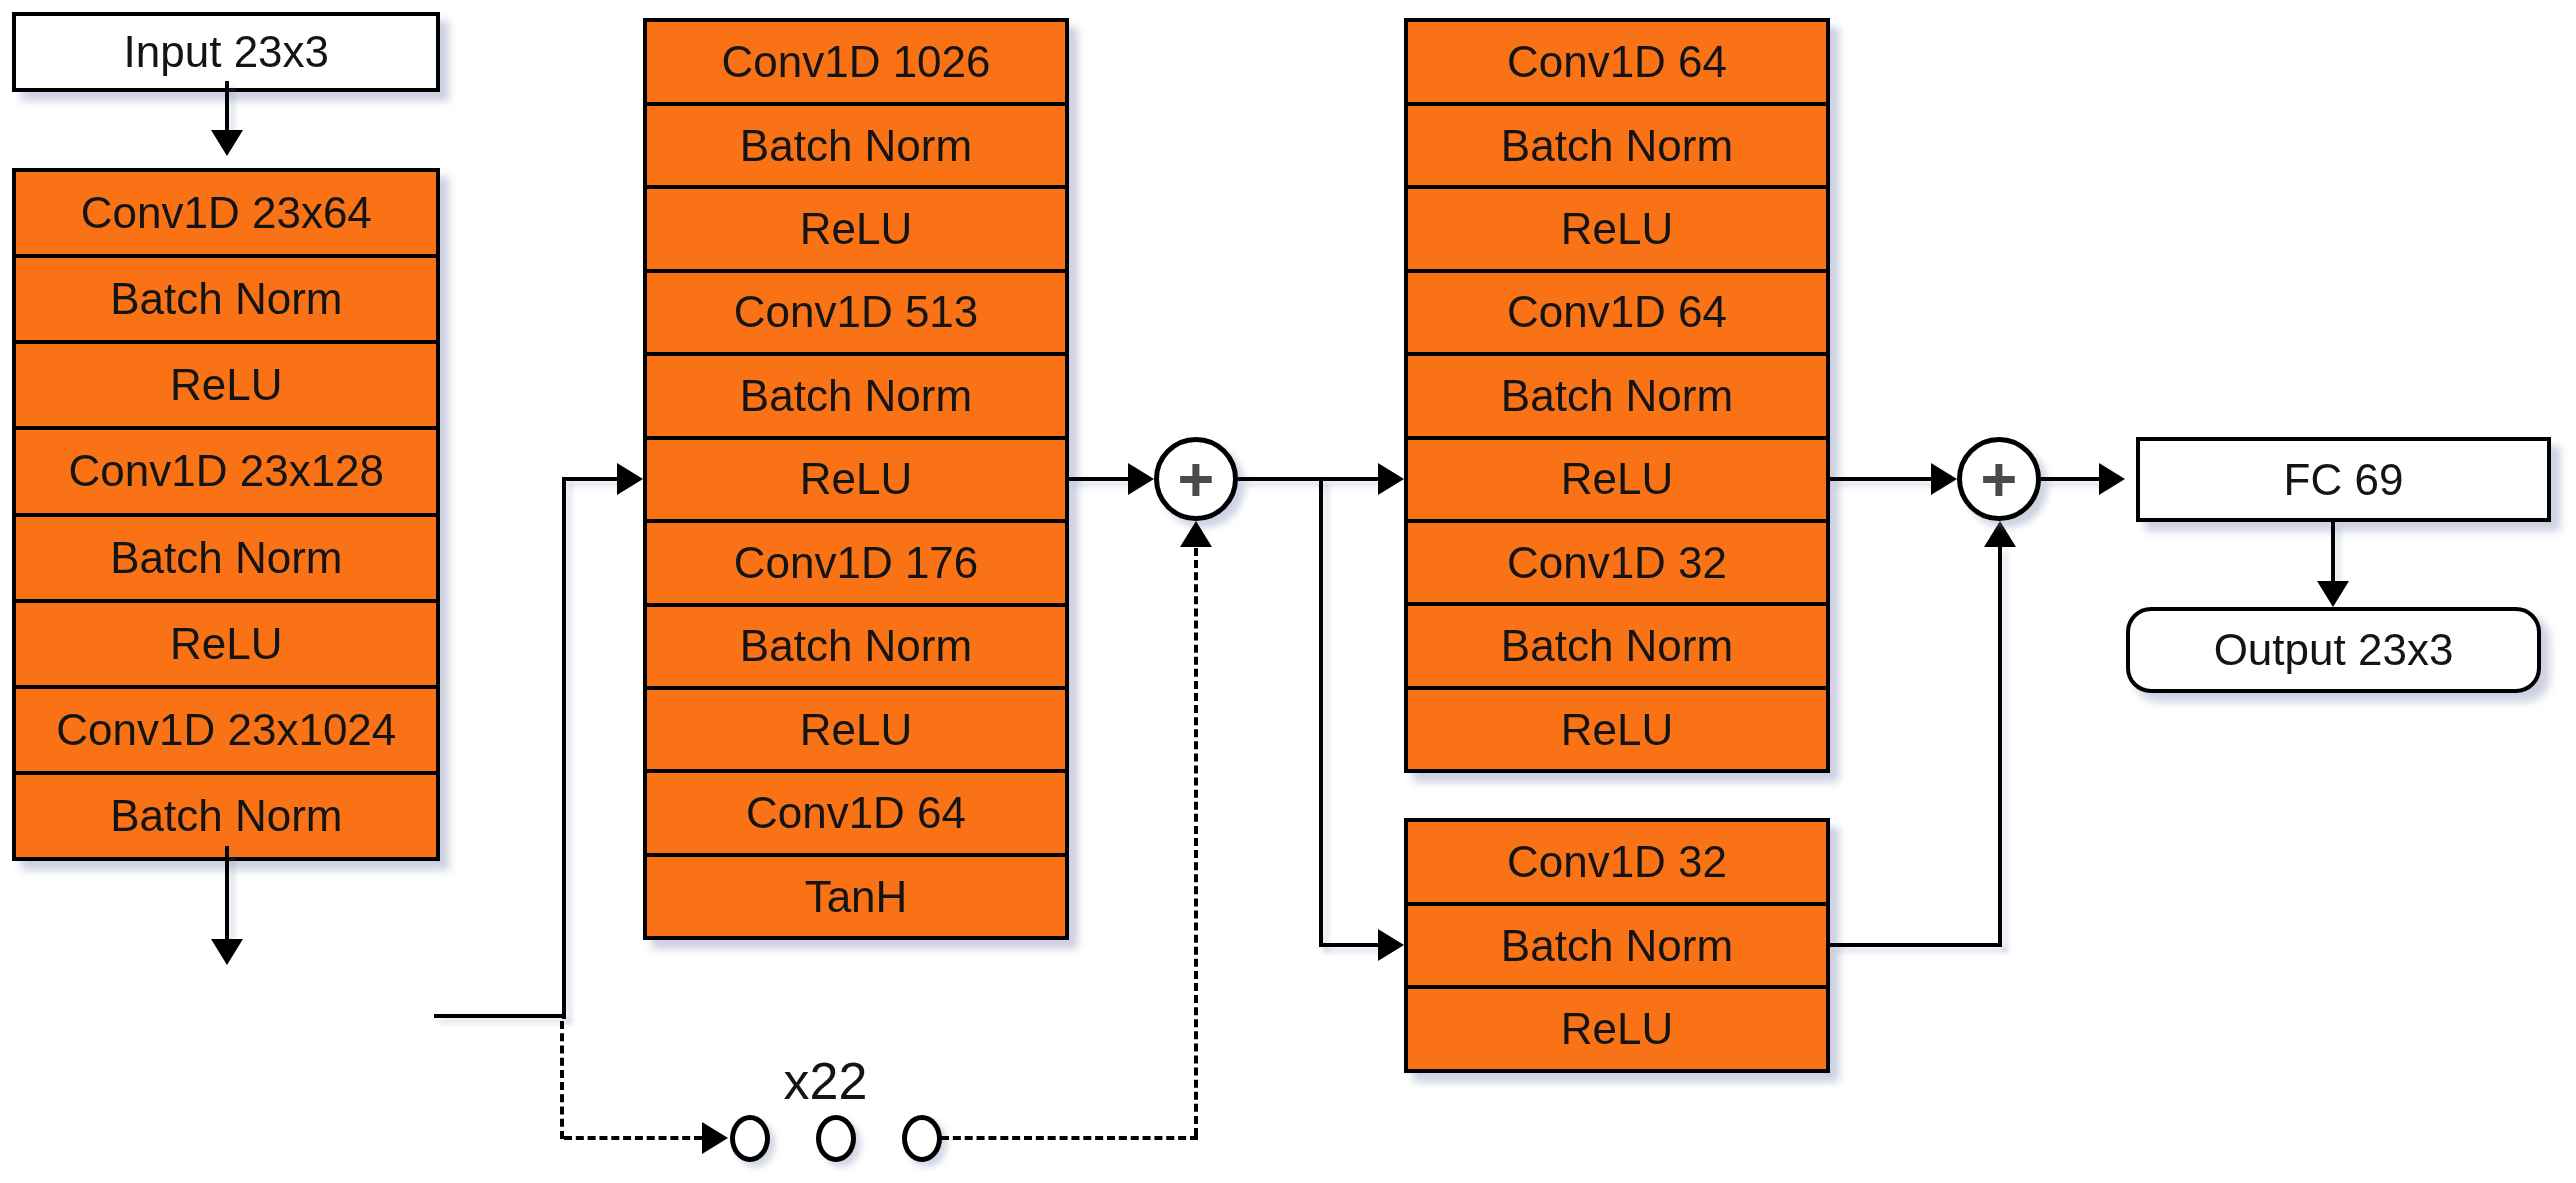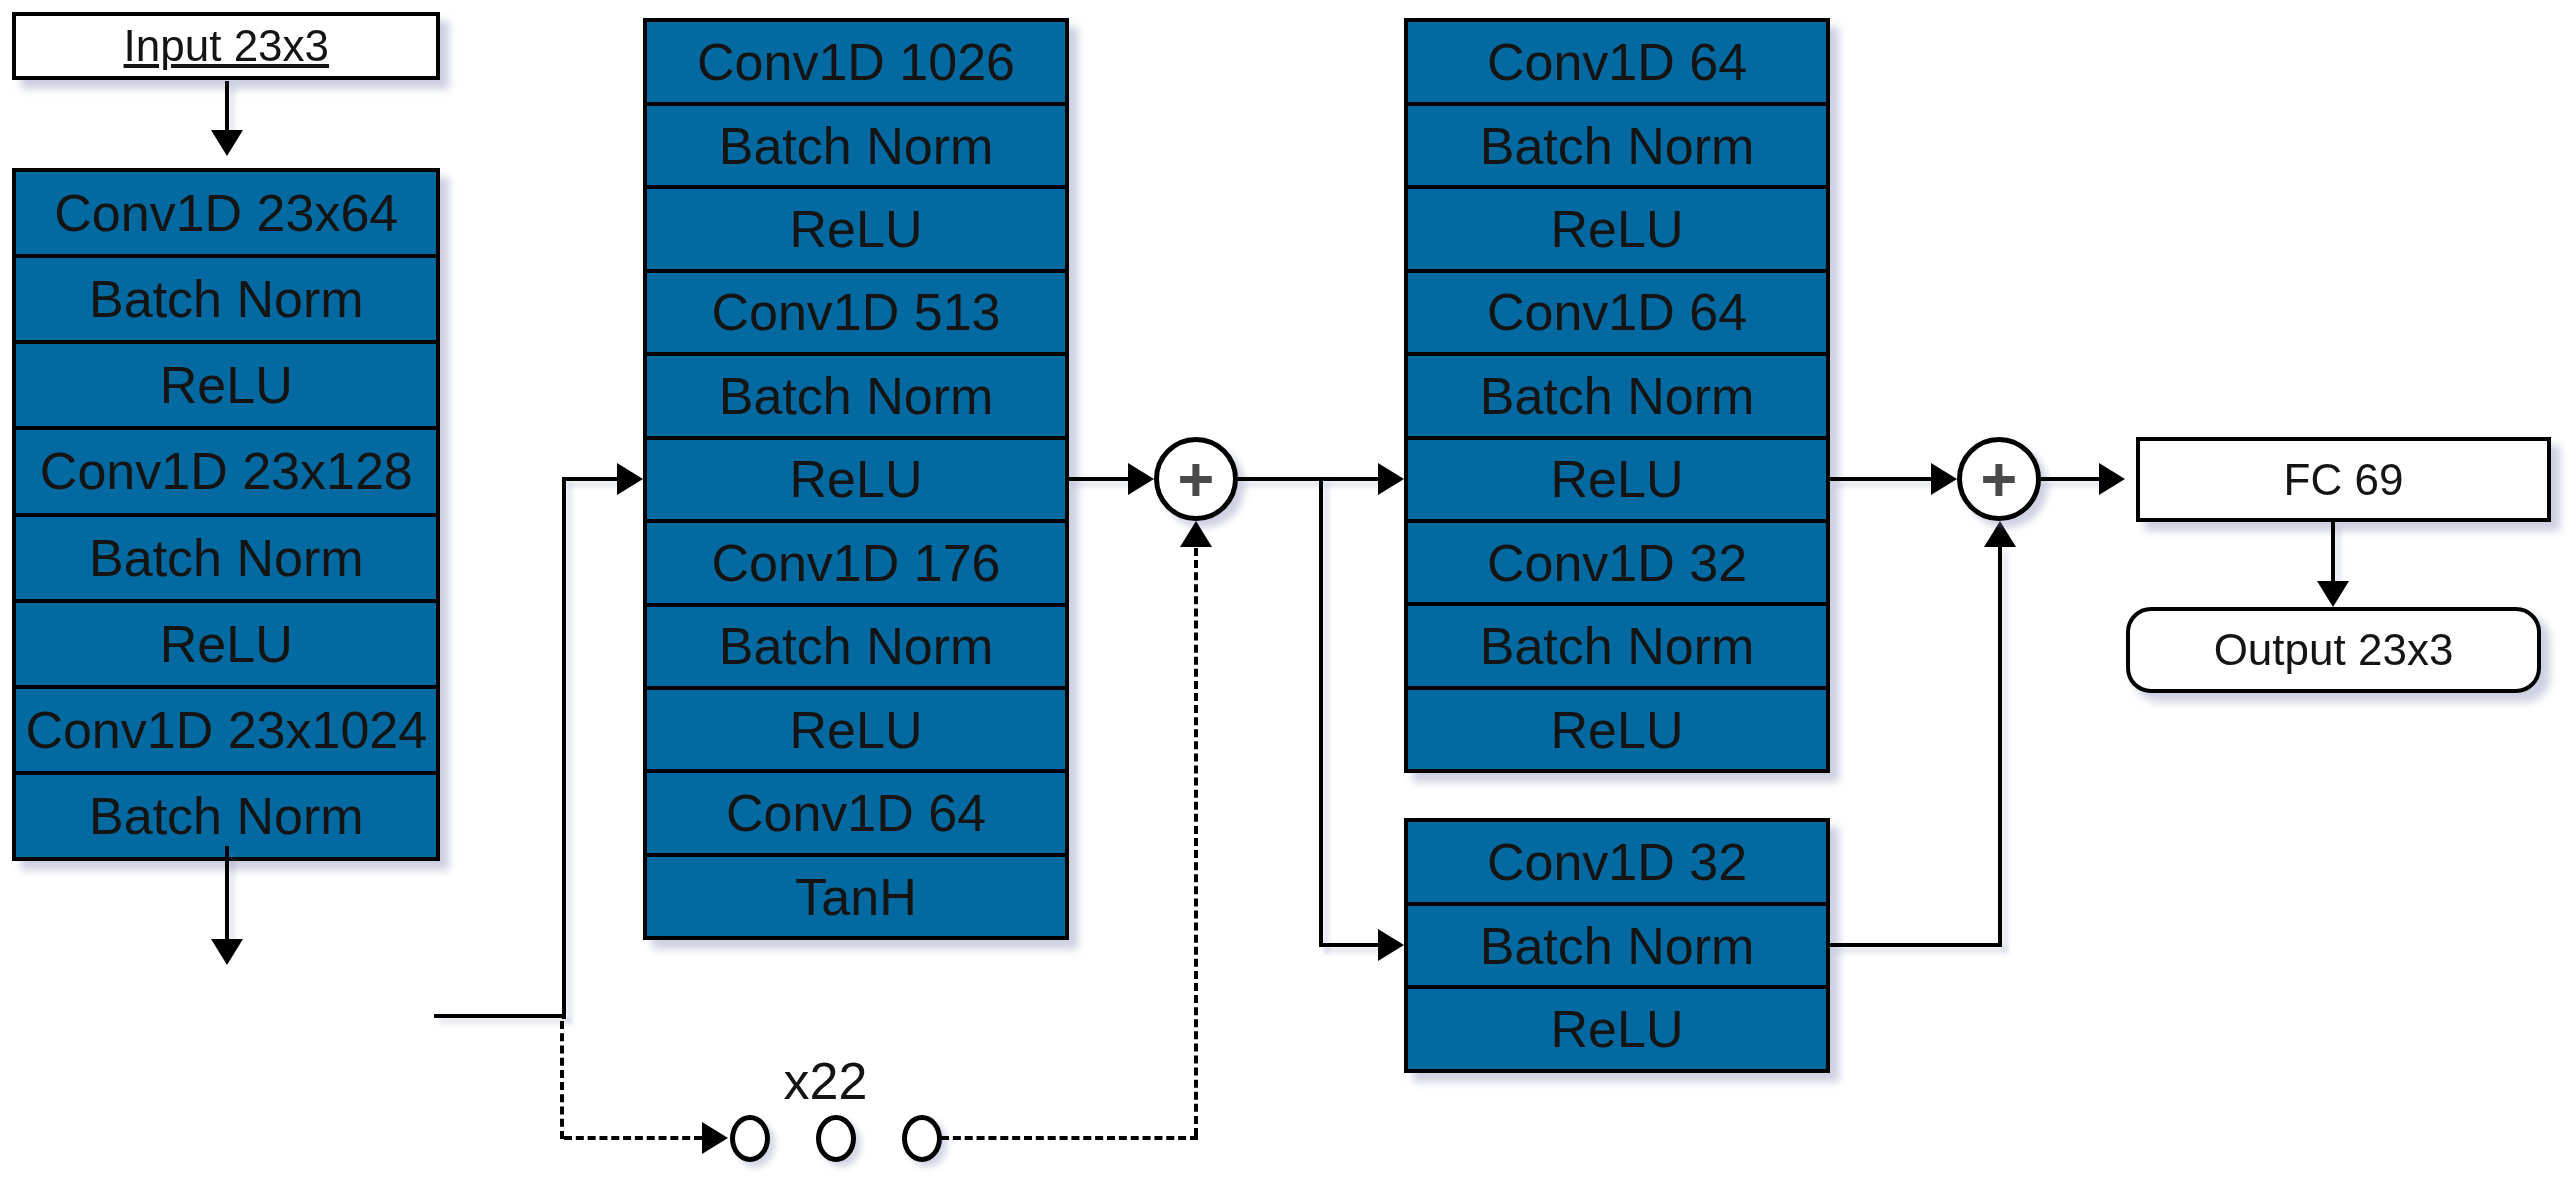--- a/index.html
+++ b/index.html
@@ -9,21 +9,21 @@
 
   
   .box{position:absolute;background:#fff;border:4.4px solid #000;box-sizing:border-box;
        display:flex;align-items:center;justify-content:center;
        font-size:44px;line-height:1;white-space:nowrap;
        box-shadow:8.8px 8.8px 8px rgba(127,137,180,0.40);}
   .stack{position:absolute;background:#fff;border:4.4px solid #000;box-sizing:border-box;
        display:flex;flex-direction:column;
        box-shadow:8.8px 8.8px 8px rgba(127,137,180,0.40);}
   .stack > div{flex:1;border-top:4.4px solid #000;display:flex;align-items:center;
-       justify-content:center;font-size:52px;line-height:1;white-space:nowrap;background:#0369a1;}
+       justify-content:center;font-size:44px;line-height:1;white-space:nowrap;background:#f97316;}
   .stack > div:first-child{border-top:none;}
 
   
   .plus{position:absolute;width:84px;height:84px;border:5.3px solid #000;border-radius:50%;
        background:#fff;box-sizing:border-box;display:flex;align-items:center;justify-content:center;
        font-size:63px;font-weight:700;color:#4a4a4a;box-shadow:7px 7px 7px rgba(127,137,180,0.38);}
 
   
   .hline{position:absolute;height:4.4px;background:#000;box-shadow:5.3px 5.3px 5.3px rgba(127,137,180,0.28);}
   .vline{position:absolute;width:4.4px;background:#000;box-shadow:5.3px 5.3px 5.3px rgba(127,137,180,0.28);}
@@ -41,21 +41,21 @@
   .dots > span{display:block;width:30px;height:37px;border:5.3px solid #000;border-radius:50%;
        background:#fff;box-shadow:5.3px 5.3px 6.1px rgba(127,137,180,0.35);}
 
   .label{position:absolute;font-size:52px;text-align:center;line-height:1;}
 </style>
 </head>
 <body>
 
 <div class="canvas">
 
-  <div class="box" style="left:12.3px;top:12.3px;width:428px;height:68px;text-decoration:underline;">Input 23x3</div>
+  <div class="box" style="left:12.3px;top:12.3px;width:428px;height:80px;">Input 23x3</div>
 
   <div class="vline" style="left:225px;top:81px;height:51px;"></div>
   <div class="ah-down" style="left:211px;top:130px;"></div>
 
   <div class="stack" style="left:12.3px;top:168px;width:428px;height:693px;">
       <div>Conv1D 23x64</div>
       <div>Batch Norm</div>
       <div>ReLU</div>
       <div>Conv1D 23x128</div>
       <div>Batch Norm</div>

